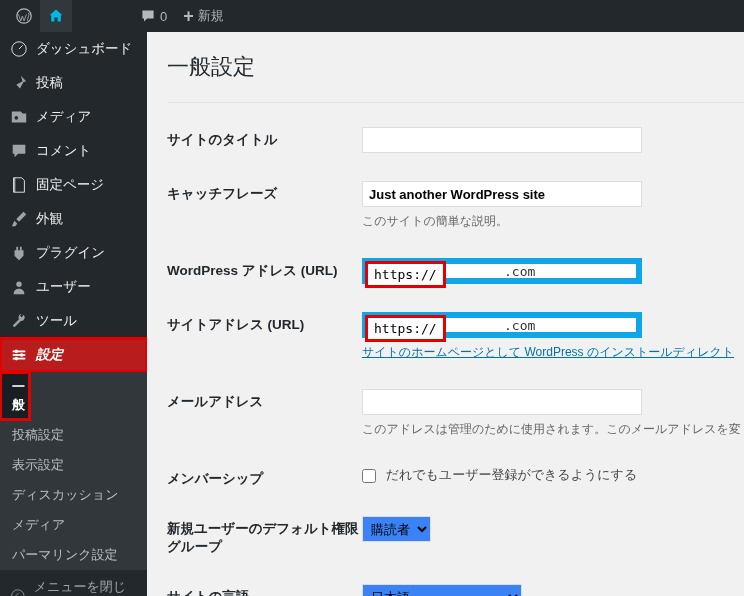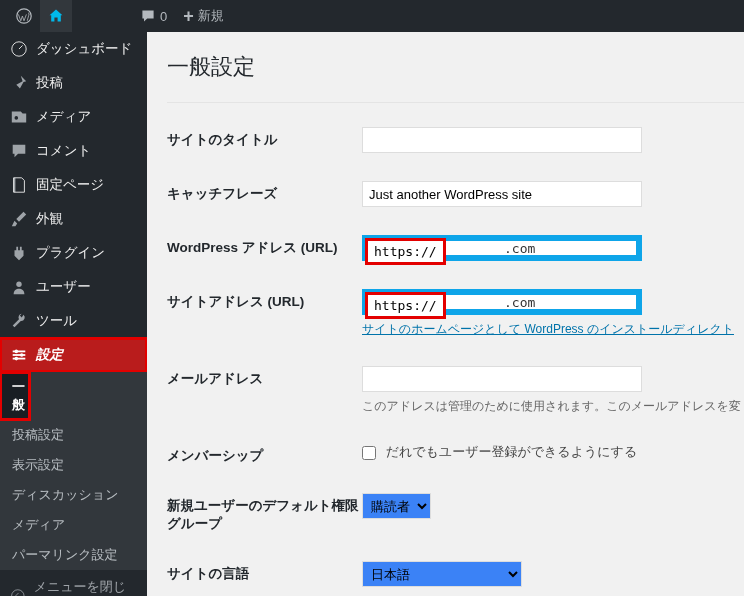--- a/index.html
+++ b/index.html
@@ -31,21 +31,21 @@
 .hl-red { outline: 3px solid #e30000; outline-offset: -2px; }
 .hl-red-small { border: 3px solid #e30000; }
 
 
 .main { flex: 1; background: #f1f1f1; padding: 10px 0 0 20px; overflow: hidden; }
 h1.page-title { font-size: 22px; font-weight: 400; color: #23282d; padding: 10px 0 20px; border-bottom: 1px solid #e4e4e4; margin-bottom: 10px;}
 .form-table { width: 100%; }
 .form-row { display: flex; align-items: flex-start; padding: 14px 0; }
 .form-label { width: 195px; font-weight: 600; color: #23282d; font-size: 13.5px; padding-top: 4px; }
 .form-field { flex: 1; }
-.form-field input[type=text], .form-field .fake-input { width: 280px; background: #fff; border: 1px solid #ddd; padding: 4px 6px; font-size: 13px; height: 26px; }
+.form-field input[type=text], .form-field .fake-input { width: 280px; background: #fff; border: 1px solid #ddd; padding: 4px 6px; font-size: 13px; height: 26px; font-weight: bold; }
 .form-field .url-input { position: relative; display: inline-flex; align-items: center; width: 280px; background: #fff; border: 6px solid #0ea5e9; height: 26px; padding: 0 6px; font-size: 13px; }
 .form-field .url-prefix-box { position: absolute; left: -3px; top: -3px; padding: 3px 6px; background: #fff; font-family: monospace; font-size: 13px; }
 .form-field .url-suffix { margin-left: 130px; font-family: monospace; color: #333; }
 .description { color: #666; font-size: 12px; margin-top: 6px; }
 .link { color: #0073aa; text-decoration: underline; font-size: 12px; }
 select { background: #3b82f6; border: 1px solid #ddd; padding: 2px 4px; font-size: 13px; height: 26px; }
 input[type=checkbox]{ width: 14px; height: 14px; margin-right: 6px; vertical-align: middle;}
 label.cb { font-size: 13px; color: #444; }
 </style>
 </head>
@@ -175,20 +175,21 @@
         <div class="form-label">サイトのタイトル</div>
         <div class="form-field">
           <input type="text" style="">
         </div>
       </div>
 
       <div class="form-row">
         <div class="form-label">キャッチフレーズ</div>
         <div class="form-field">
           <input type="text" value="Just another WordPress site" style="">
+          <div class="description">このサイトの簡単な説明。</div>
         </div>
       </div>
 
       <div class="form-row">
         <div class="form-label">WordPress アドレス (URL)</div>
         <div class="form-field">
           <div class="url-input">
             <span class="url-prefix-box hl-red-small">https://</span>
             <span class="url-suffix">.com</span>
           </div>

